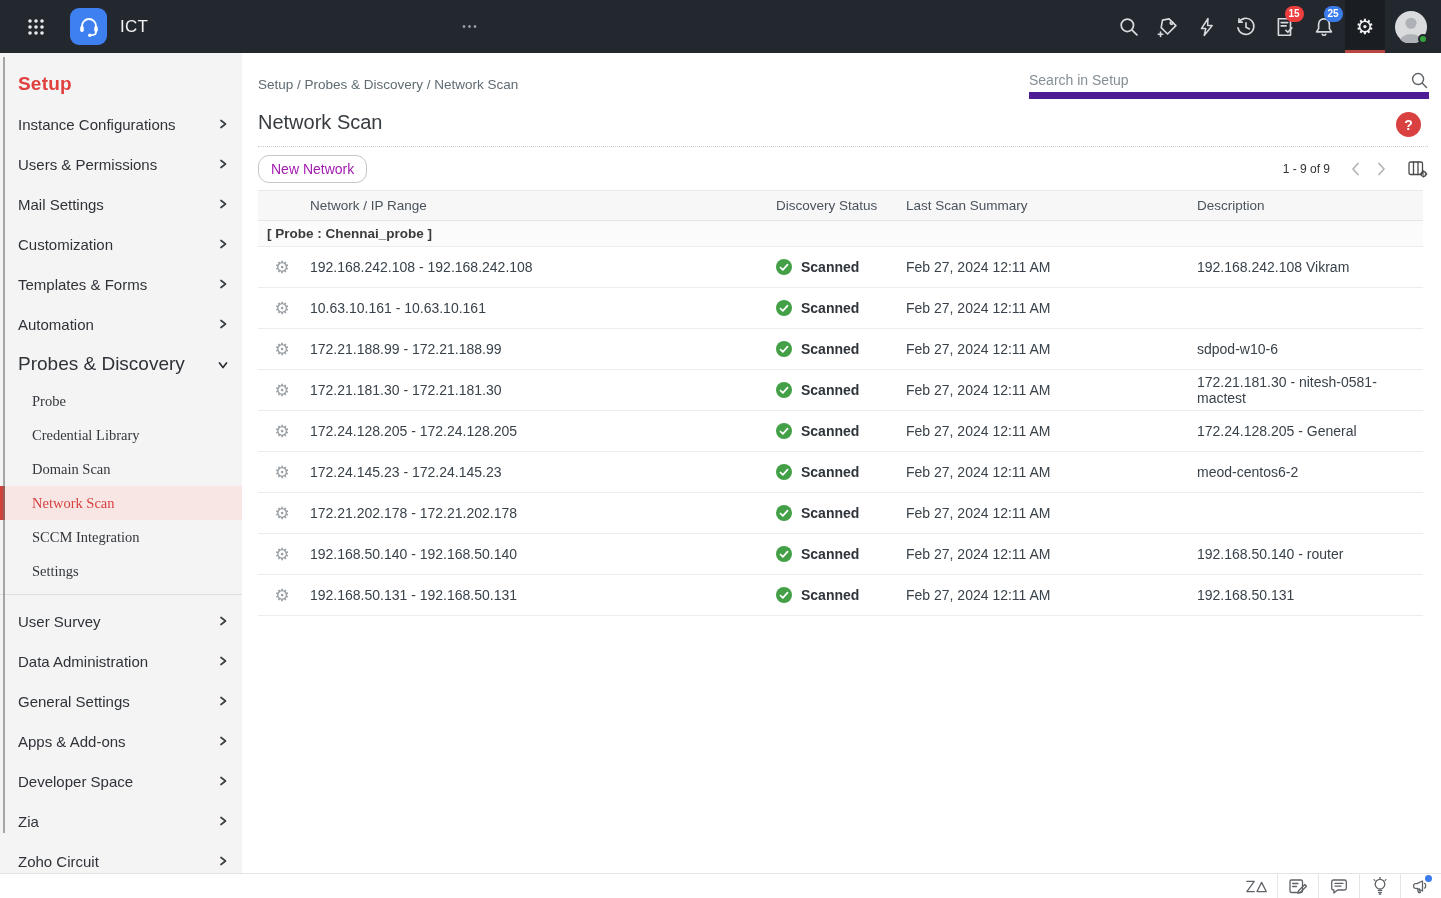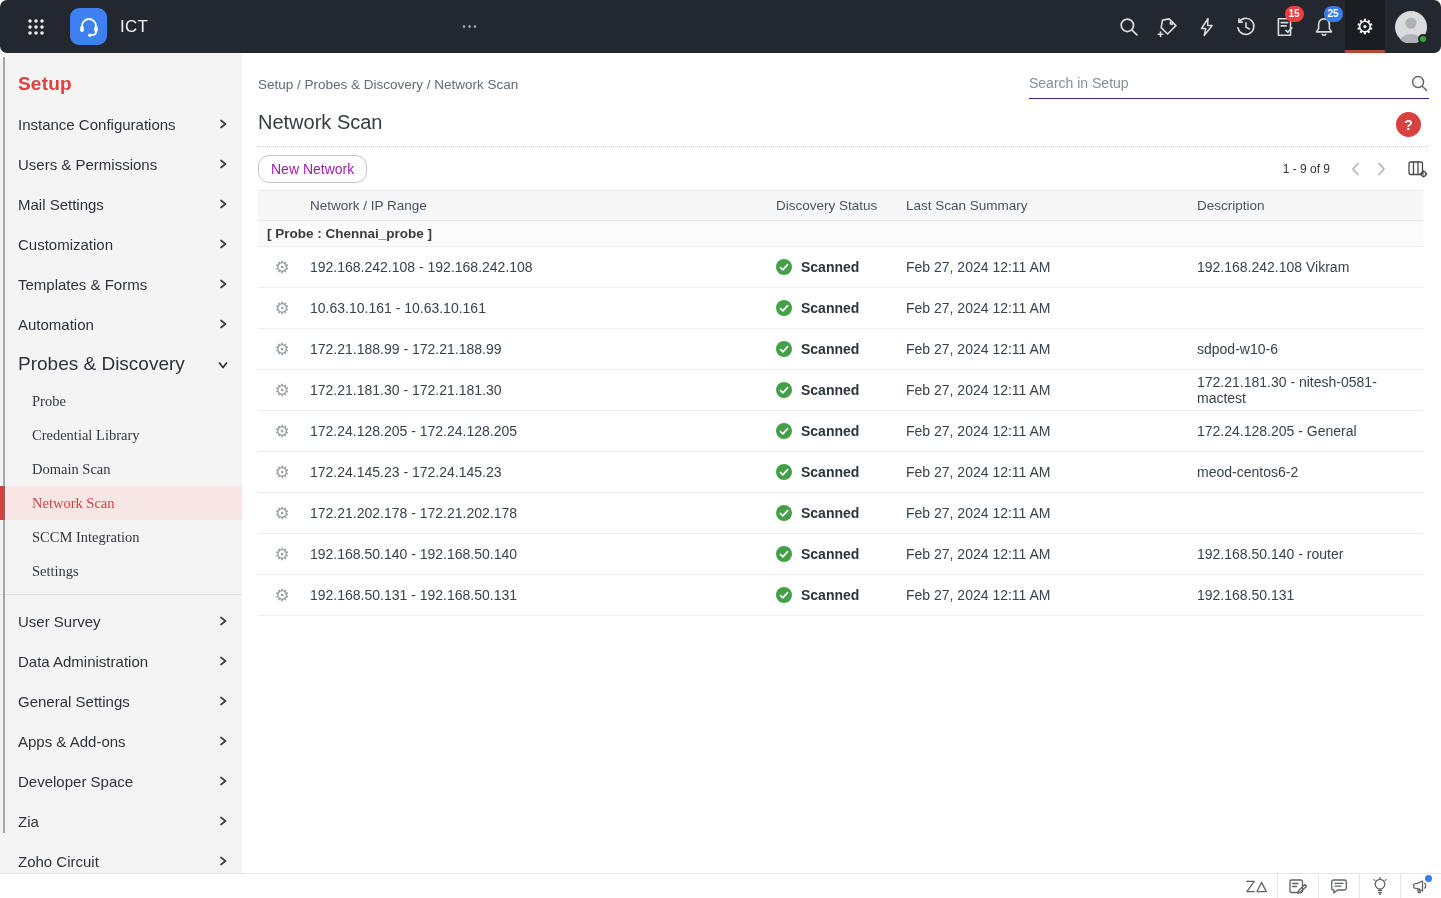--- a/index.html
+++ b/index.html
@@ -2,21 +2,21 @@
 <html><head>
 <meta charset="utf-8">
 <style>
   * { margin:0; padding:0; box-sizing:border-box; }
   html,body { background:#ffffff; }
   body { font-family:"Liberation Sans", sans-serif; }
   .app { position:relative; width:1441px; height:898px; overflow:hidden; background:#fff; }
 
   
   .navbar { position:absolute; top:0; left:0; right:0; height:53px; background:#23272e;
-            display:flex; align-items:center; z-index:10;border-radius:7px; }
+            display:flex; align-items:center; z-index:10; }
   .grid-btn { margin-left:27px; display:flex; align-items:center; cursor:pointer; }
   .logo-tile { margin-left:25px; width:37px; height:37px; border-radius:9px; background:#3f80f0;
                display:flex; align-items:center; justify-content:center; }
   .product-name { color:#f2f3f5; font-size:17px; margin-left:13px; letter-spacing:.3px; }
   .nav-items { display:flex; align-items:center; margin-left:52px; gap:18px; }
   .nav-item { color:#b4b9c0; font-size:15px; text-decoration:none; cursor:pointer; white-space:nowrap; padding:4px 2px; }
   .nav-more { color:#9aa0a8; font-size:10px; letter-spacing:2px; margin-left:16px; cursor:pointer; }
   .nav-right { margin-left:auto; display:flex; align-items:center; height:100%; padding-right:6px; }
   .nav-ic { width:26px; height:26px; margin:0 6.5px; display:flex; align-items:center; justify-content:center;
             position:relative; cursor:pointer; color:#d6d9dd; }
@@ -45,21 +45,21 @@
                   padding:0 14px 0 18px; color:#2f3338; font-size:19px; cursor:pointer; }
   .sub-item { height:34px; display:flex; align-items:center; font-size:14.5px; color:#34383d;
               border-left:5px solid transparent; padding-left:27px; cursor:pointer;font-family:Liberation Serif, serif; }
   .sub-item.active { background:#f8e6e5; border-left-color:#ce4339; color:#d8413f; }
   .side-divider { border-top:1px solid #dedede; margin:6px 0; }
 
   
   .main { position:absolute; top:53px; left:242px; right:0; bottom:25px; background:#fff; }
   .breadcrumb { position:absolute; top:24px; left:16px; font-size:13.5px; color:#5f6b72; cursor:pointer; }
   .setup-search { position:absolute; top:15px; right:12px; width:400px; height:31px;
-                  border-bottom:1px solid #4c1d95; display:flex; align-items:center; }
+                  border-bottom:7px solid #4c1d95; display:flex; align-items:center; }
   .setup-search input { flex:1; border:none; outline:none; font-size:14px; color:#333;
                         font-family:"Liberation Sans", sans-serif; background:transparent; }
   .setup-search input::placeholder { color:#848e95; }
   .setup-search .mag { color:#5f6368; display:flex; cursor:pointer; }
   .page-title { position:absolute; top:58px; left:16px; font-size:20px; font-weight:500; color:#373c41; }
   .help-btn { position:absolute; top:59px; right:20px; width:25px; height:25px; border-radius:50%;
               background:#d8413f; color:#fff; font-size:14px; font-weight:bold;
               display:flex; align-items:center; justify-content:center; cursor:pointer; }
   .title-divider { position:absolute; top:93px; left:16px; right:13px; border-bottom:1px dotted #cbcbcb; }
   .toolbar { position:absolute; top:102px; left:16px; right:13px; height:28px;

